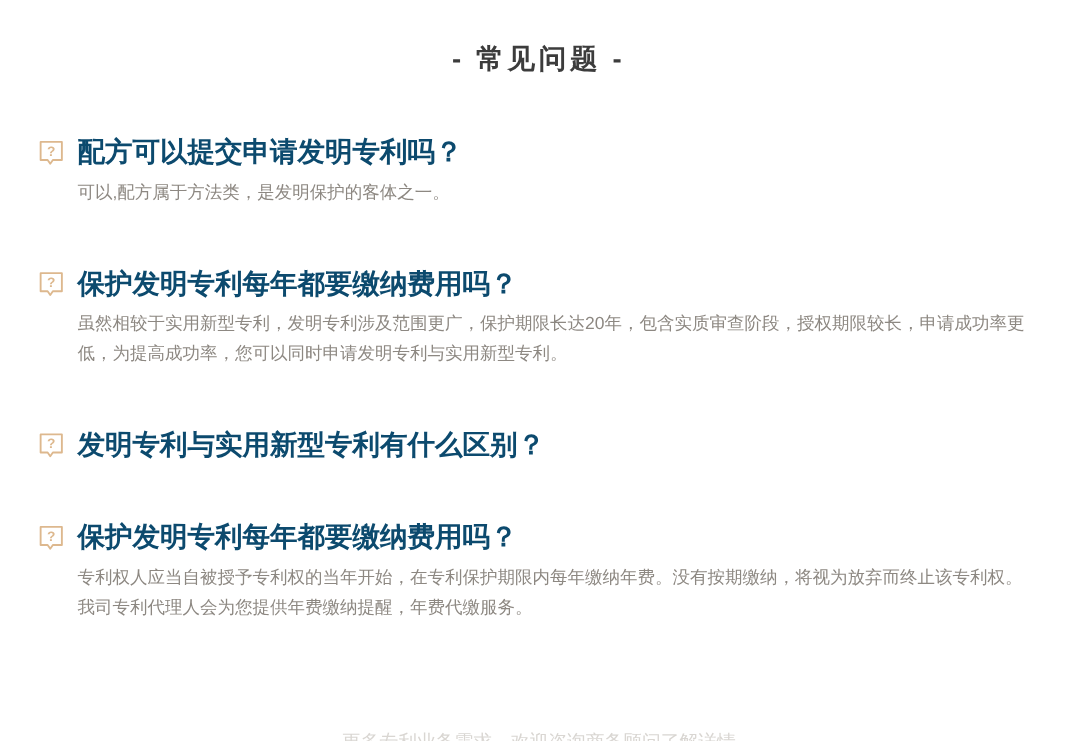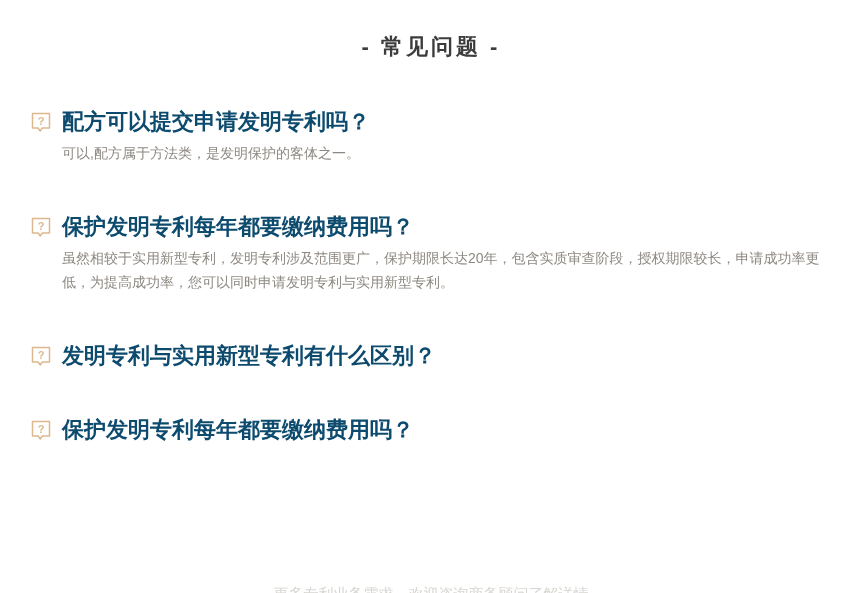--- a/index.html
+++ b/index.html
@@ -119,20 +119,21 @@
 
     <div class="faq-item">
       <span class="q-icon">
         <svg width="22" height="22" viewBox="0 0 22 22">
           <path d="M2.5 2.5 h17 v14.5 h-7.2 l-2.1 3 l-2.1 -3 h-5.6 z" fill="none" stroke="#ddb88e" stroke-width="1.5" stroke-linejoin="round"></path>
           <text x="11" y="13.8" text-anchor="middle" font-size="11" font-weight="bold" fill="#ddb88e">?</text>
         </svg>
       </span>
       <div class="qa">
         <div class="question">保护发明专利每年都要缴纳费用吗？</div>
+        <div class="answer">专利权人应当自被授予专利权的当年开始，在专利保护期限内每年缴纳年费。没有按期缴纳，将视为放弃而终止该专利权。我司专利代理人会为您提供年费缴纳提醒，年费代缴服务。</div>
       </div>
     </div>
 
   </div>
 
   <div class="footer-clip">更多专利业务需求，欢迎咨询商务顾问了解详情</div>
 
 </div>
 
 </body></html>

